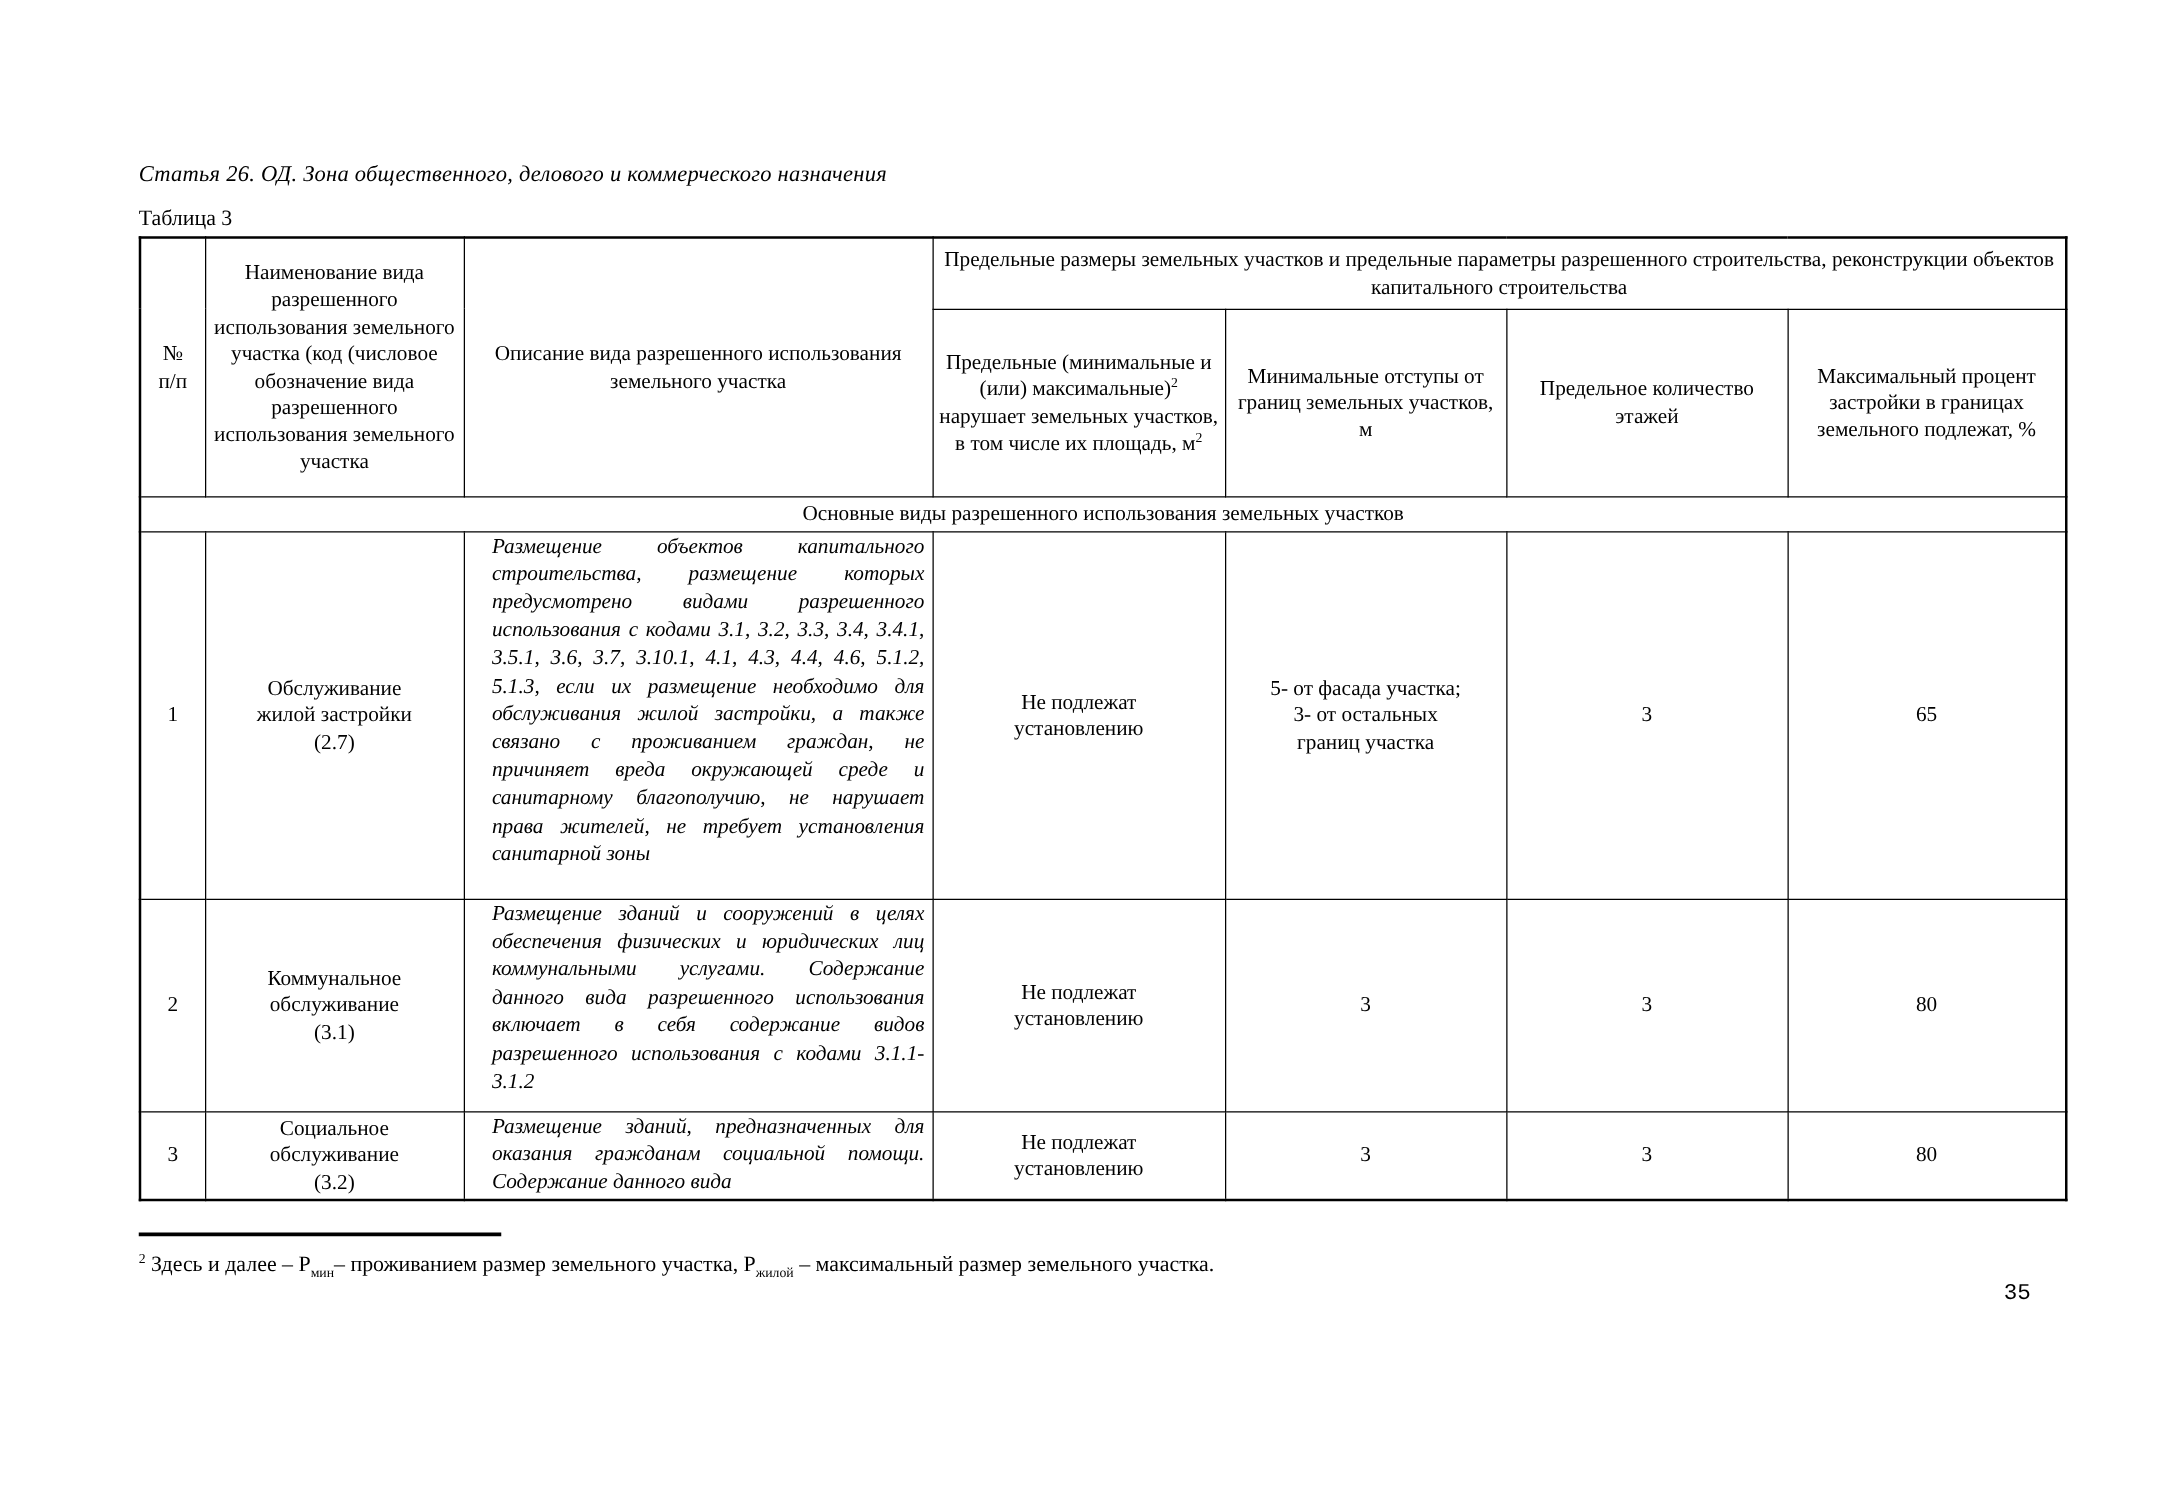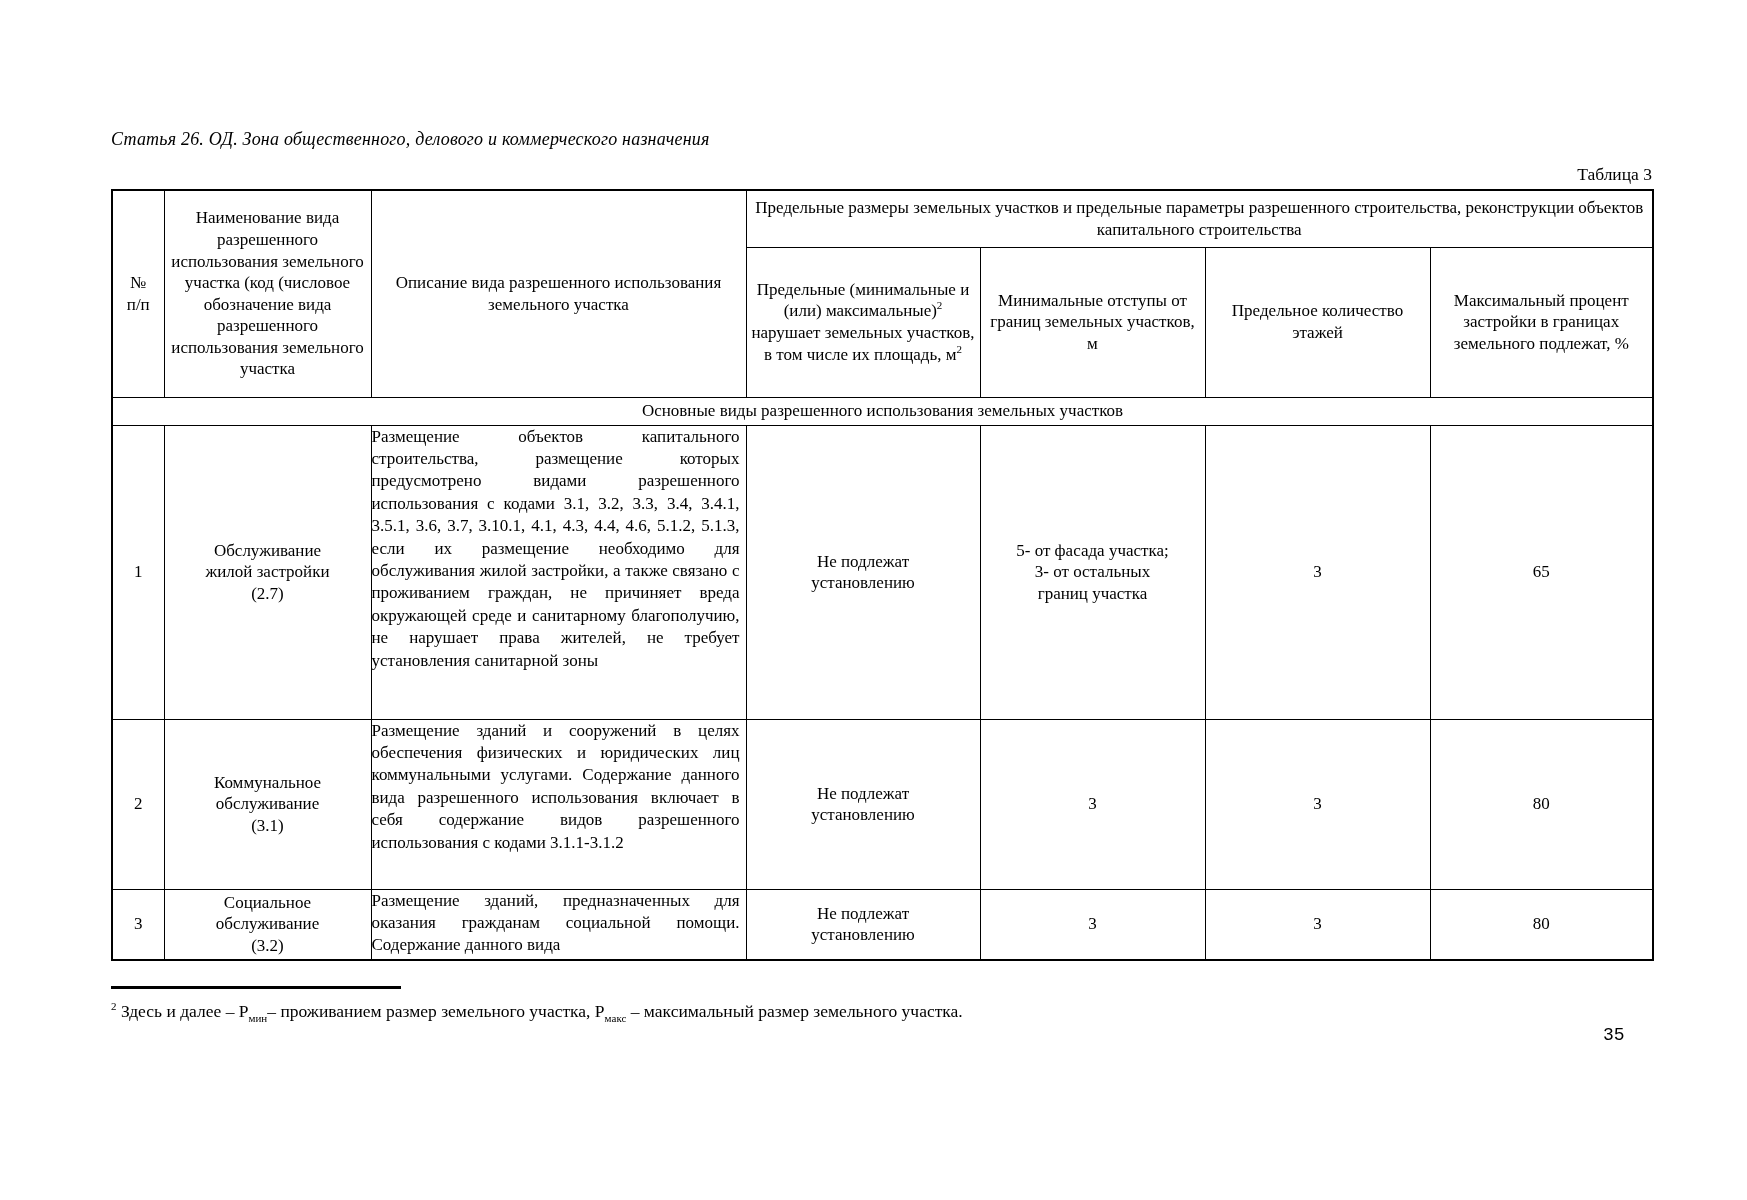--- a/index.html
+++ b/index.html
@@ -10,21 +10,21 @@
     position:relative;
     overflow:hidden;
   }
   .doc-title {
     position:absolute; left:111px; top:129px;
     font-size:18px; font-weight:normal; font-style:italic;
     letter-spacing:0.2px;
   }
   .table-caption {
     position:absolute; left:111px; top:164px; width:1541px;
-    text-align:right; font-size:17.5px;
+    text-align:left; font-size:17.5px;
   }
   table.land-table {
     position:absolute; left:111px; top:189px; width:1541px;
     border-collapse:collapse; table-layout:fixed;
     font-size:17px;
   }
   table.land-table, table.land-table td { border:1.5px solid #000000; }
   table.land-table { border-width:2px; }
   td {
     text-align:center; vertical-align:middle;
@@ -32,21 +32,21 @@
   }
   td.hdr { line-height:1.27; }
   tr.hrow1 { height:57px; }
   tr.hrow2 { height:150px; }
   tr.section-row { height:28px; }
   tr.r1 { height:294px; }
   tr.r2 { height:170px; }
   tr.r3 { height:70px; }
   td.desc {
     text-align:justify; vertical-align:top;
-    line-height:22.4px; padding:0px 6px 2px 0;
+    line-height:22.4px; padding:0px 6px 2px 22px;font-style:italic;
   }
   .pre { white-space:pre-line; }
   .sup { vertical-align:super; font-size:11px; line-height:0; }
   .sub { vertical-align:sub; font-size:11px; line-height:0; }
   .footnote-rule {
     position:absolute; left:111px; top:986px;
     width:290px; height:3px; background:#000000;
   }
   .footnote {
     position:absolute; left:111px; top:999px;
@@ -126,15 +126,15 @@
       <td class="pre">Не подлежат
 установлению</td>
       <td class="pre">3</td>
       <td>3</td>
       <td>80</td>
     </tr>
   </tbody>
 </table>
 
 <div class="footnote-rule"></div>
-<div class="footnote"><span class="sup">2</span><span> Здесь и далее – Р</span><span class="sub">мин</span><span>– проживанием размер земельного участка, Р</span><span class="sub">макс</span><span> – максимальный размер земельного участка.</span></div>
+<div class="footnote"><span class="sup">2</span><span> Здесь и далее – Р</span><span class="sub">мин</span><span>– проживанием размер земельного участка, Р</span><span class="sub">жилой</span><span> – максимальный размер земельного участка.</span></div>
 
 <div class="page-number">35</div>
 
 </body></html>

